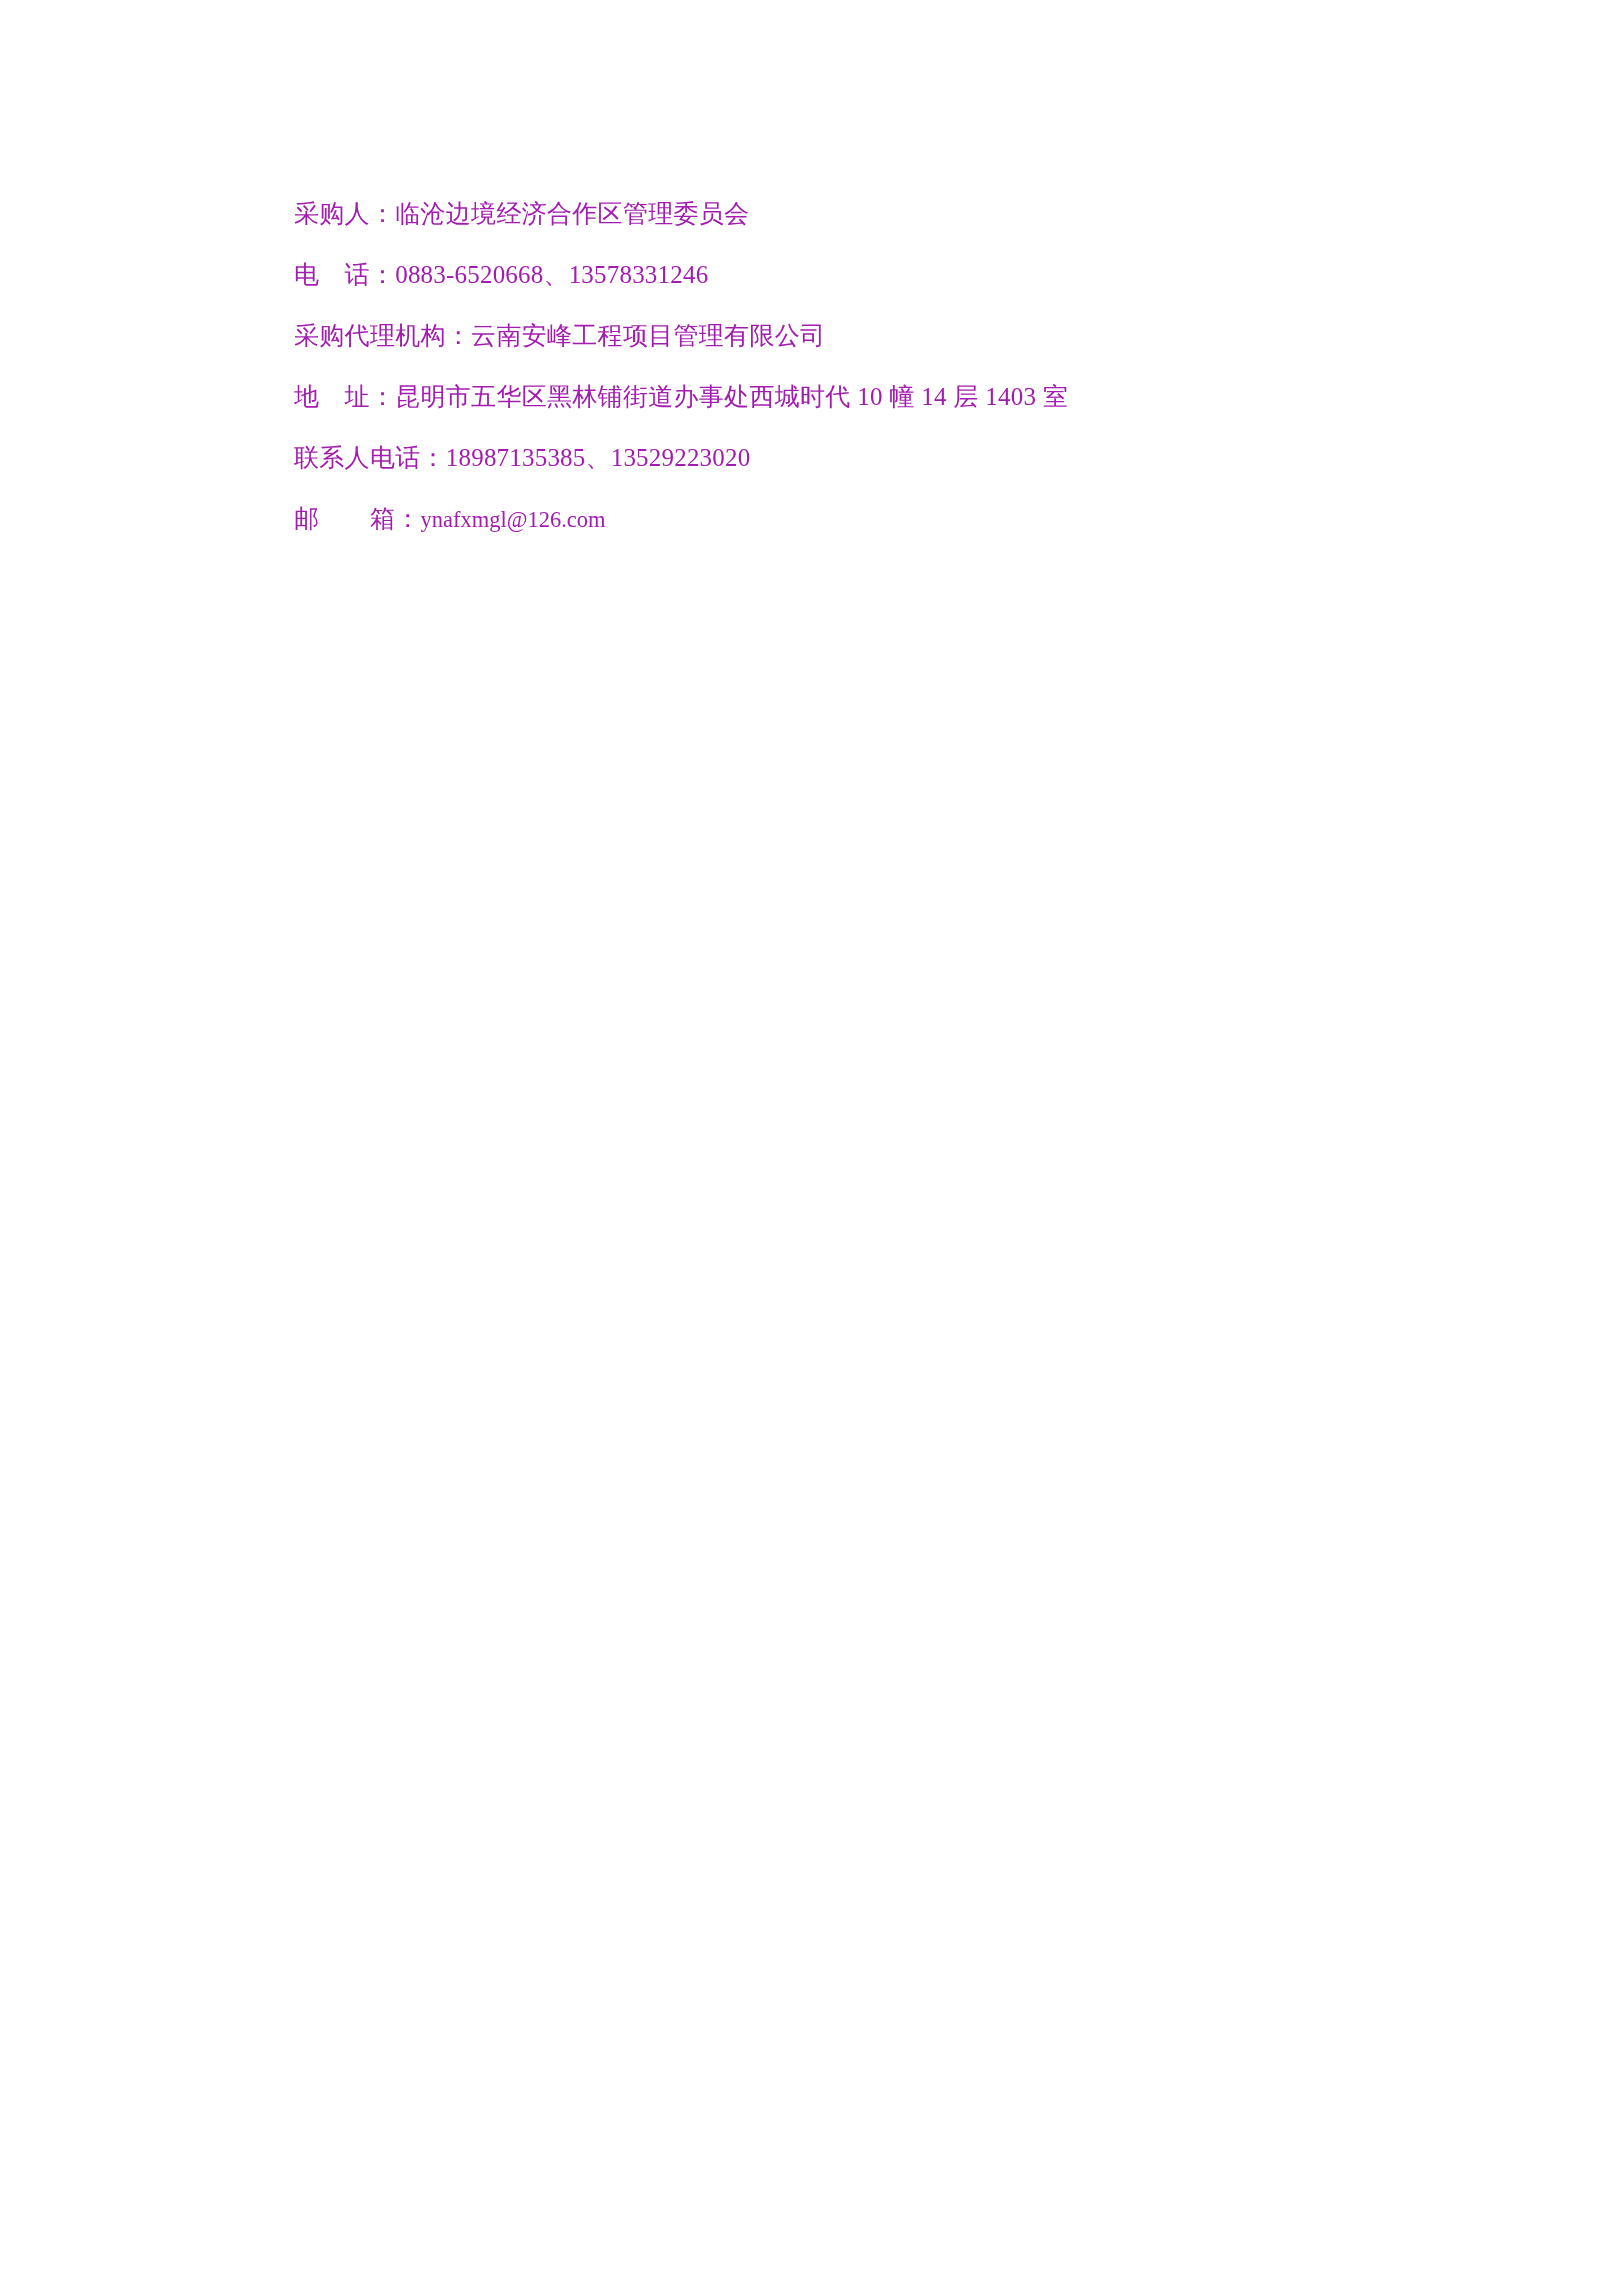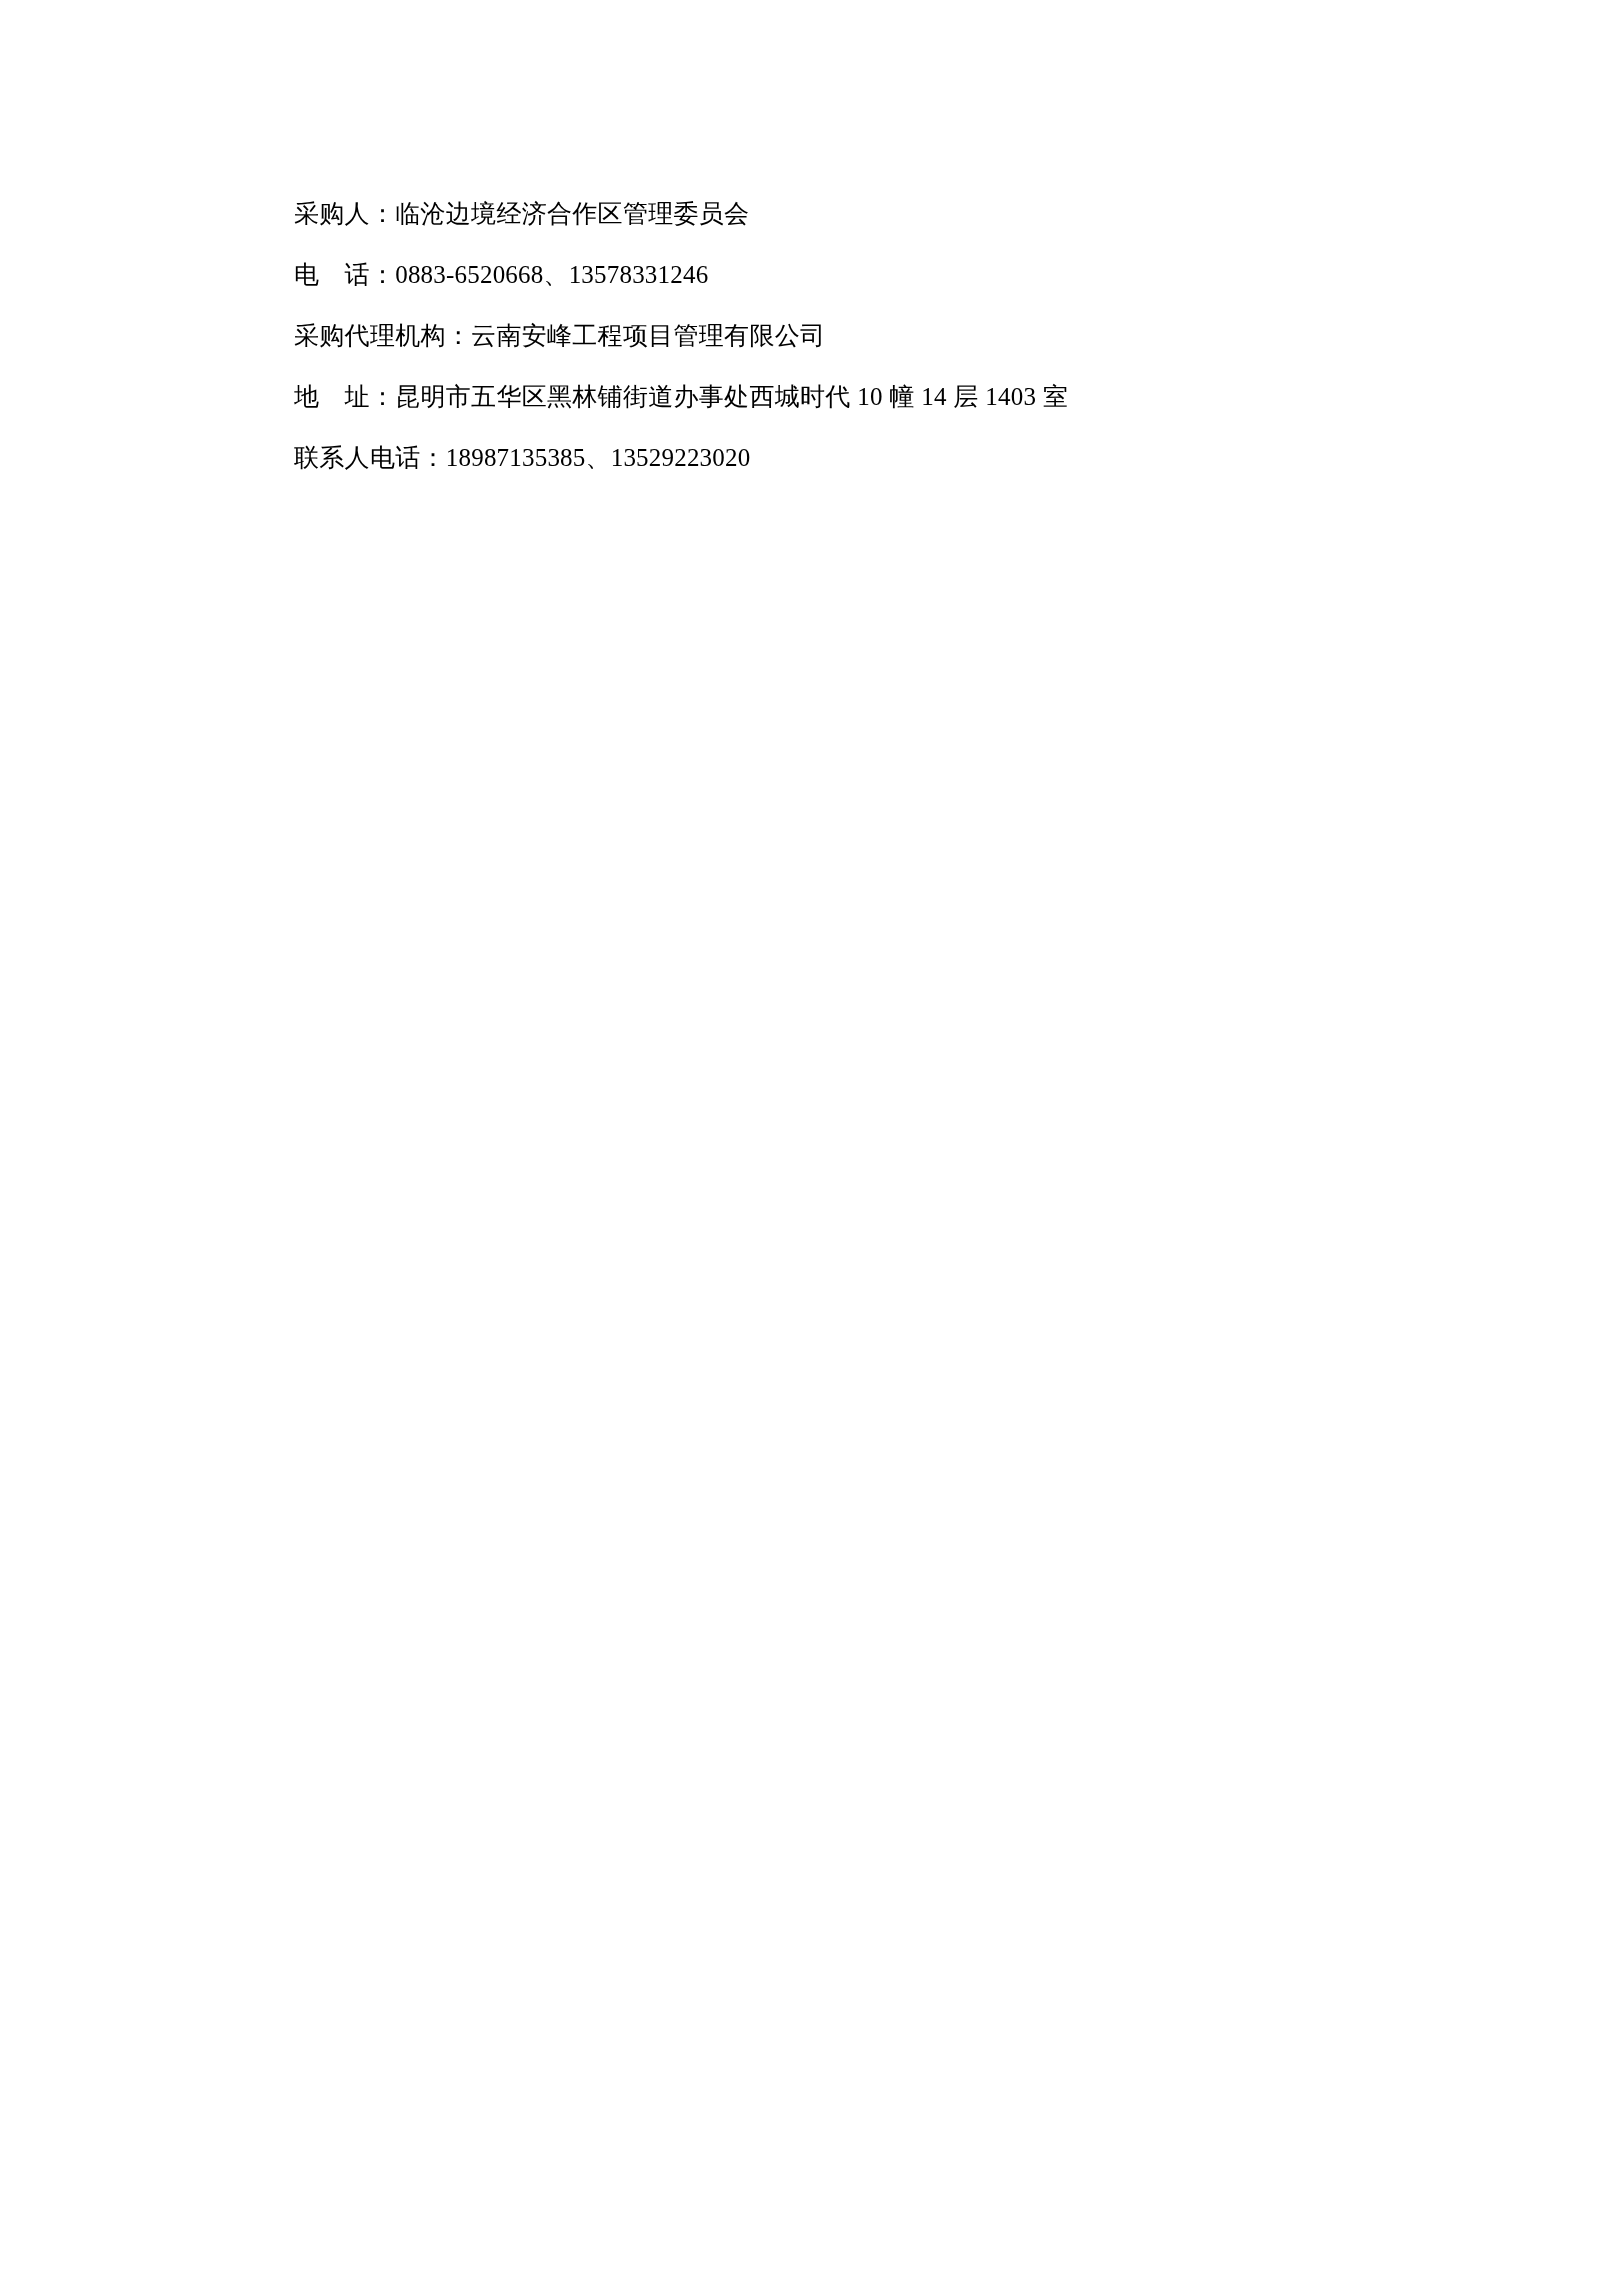--- a/index.html
+++ b/index.html
@@ -25,21 +25,21 @@
   }
   .contact-block {
     display: block;
   }
   .line {
     font-size: 25px;
     line-height: 1.0;
     margin: 0 0 36px 0;
     white-space: pre;
     letter-spacing: 0.3px;
-    color: #000000;
+    color: #a21caf;
   }
   .line .label {
     font-family: "Liberation Serif", "DejaVu Serif", serif;
   }
   .line .value {
     font-family: "Liberation Serif", "DejaVu Serif", serif;
   }
   
   .ascii {
     font-family: "Liberation Serif", "DejaVu Serif", serif;
@@ -64,16 +64,17 @@
 
     <p class="line"><span class="label">电　话：</span><span class="value ascii">0883-6520668、13578331246</span></p>
 
     <p class="line"><span class="label">采购代理机构：</span><span class="value">云南安峰工程项目管理有限公司</span></p>
 
     <p class="line"><span class="label">地　址：</span><span class="value">昆明市五华区黑林铺街道办事处西城时代 10 幢 14 层 1403 室</span></p>
 
 
     <p class="line"><span class="label">联系人电话：</span><span class="value ascii">18987135385、13529223020</span></p>
 
+    <p class="line"><span class="label">邮　　箱：</span><span class="value mono">ynafxmgl@126.com</span></p>
 
   </div>
 </div>
 
 
 </body></html>

